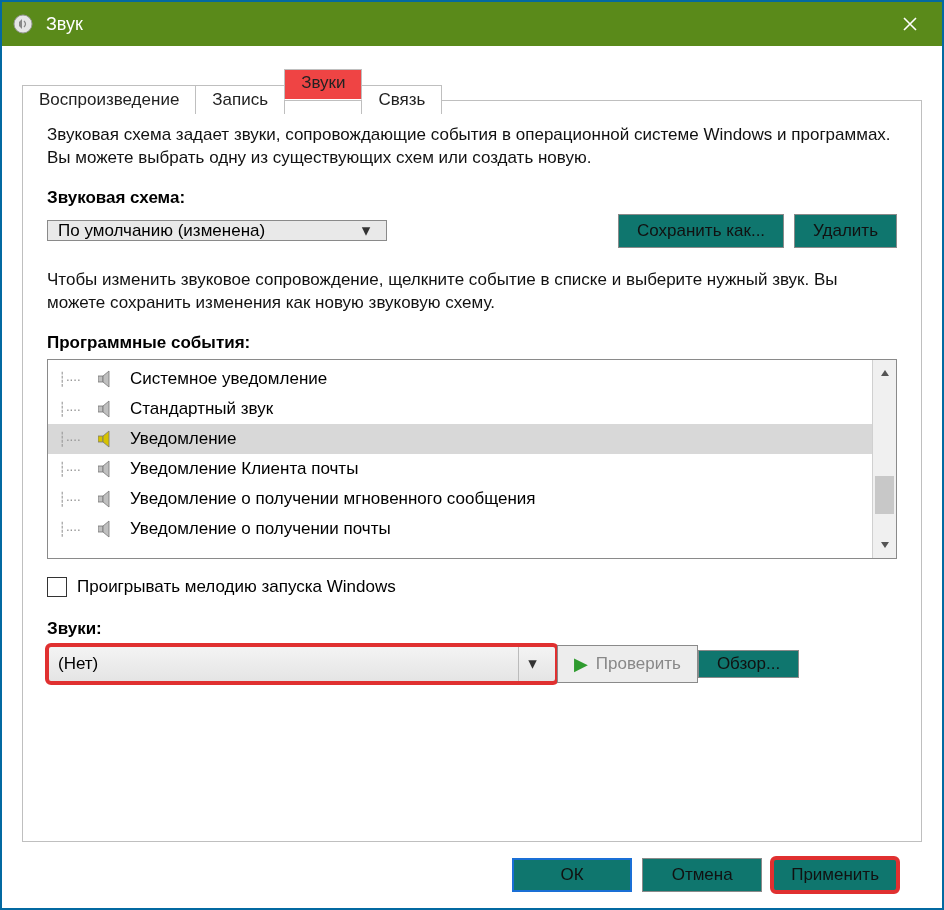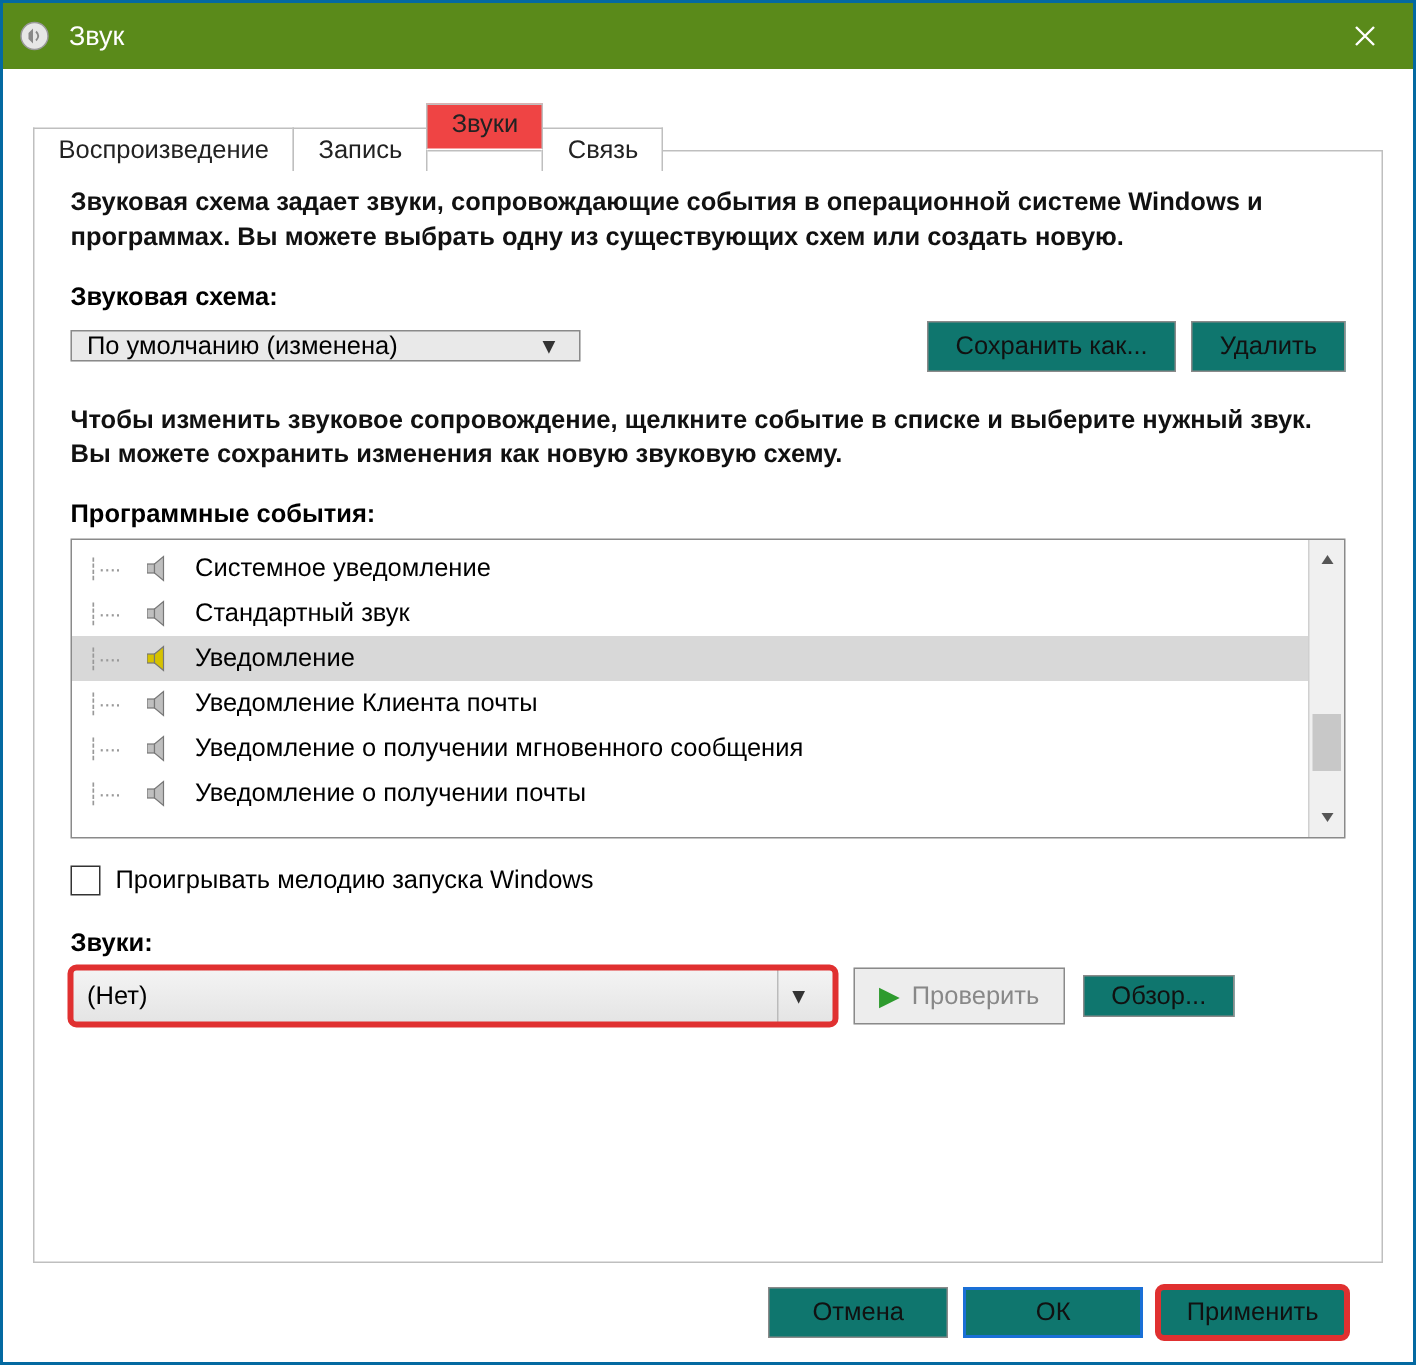--- a/index.html
+++ b/index.html
@@ -61,21 +61,21 @@
     z-index: 2;
     top: 0px;
     padding-top: 3px; padding-bottom: 6px;
   }
   .tab-panel {
     border: 1px solid #bfbfbf;
     flex: 1;
     padding: 22px 24px 18px 24px;
     display: flex; flex-direction: column;
   }
-  .desc { line-height: 1.38; margin-bottom: 18px; color: #111; font-weight: bold; }
+  .desc { line-height: 1.38; margin-bottom: 18px; color: #111; }
   .label { margin-bottom: 6px; font-weight: bold; }
   .scheme-row { display: flex; align-items: center; gap: 10px; margin-bottom: 20px; }
   .dropdown {
     border: 1px solid #8a8a8a;
     background: #e9e9e9;
     height: 21px;
     display: flex; align-items: center;
     padding: 0 10px;
     position: relative;
   }
@@ -129,21 +129,21 @@
     color: #555; font-size: 12px;
   }
   .scroll-track { flex: 1; position: relative; }
   .scroll-thumb {
     position: absolute; left: 2px; right: 2px;
     background: #c8c8c8;
     top: 90px; height: 38px;
   }
   .checkbox-row { display: flex; align-items: center; gap: 10px; margin-bottom: 22px; }
   .checkbox { width: 20px; height: 20px; border: 1px solid #333; background: #fff; }
-  .sounds-row { display: flex; align-items: center; gap: 12px; }
+  .sounds-row { display: flex; align-items: center; }
   .sounds-dd {
     width: 510px; height: 38px;
     border: 1px solid #8a8a8a;
     background: linear-gradient(#f4f4f4,#e4e4e4);
     display: flex; align-items: center; padding: 0 10px;
   }
   .sounds-dd .dd-text { flex: 1; }
   .sounds-dd .dd-arrow { width: 28px; text-align: center; color: #333; border-left: 1px solid #bbb; height: 100%; display:flex; align-items:center; justify-content:center; }
   .highlight-red { outline: 4px solid #e03030; outline-offset: -2px; border-radius: 4px; }
   .test-btn {
@@ -300,18 +300,18 @@
         </div>
         <div class="test-btn">
           <span class="play-tri">▶</span>
           <span>Проверить</span>
         </div>
         <div class="btn" style="height:28px">Обзор...</div>
       </div>
     </div>
 
     <div class="footer">
+      <div class="btn ok">ОК</div>
       <div class="btn">Отмена</div>
-      <div class="btn ok">ОК</div>
       <div class="btn highlight-red">Применить</div>
     </div>
   </div>
 </div>
 
 </body></html>

